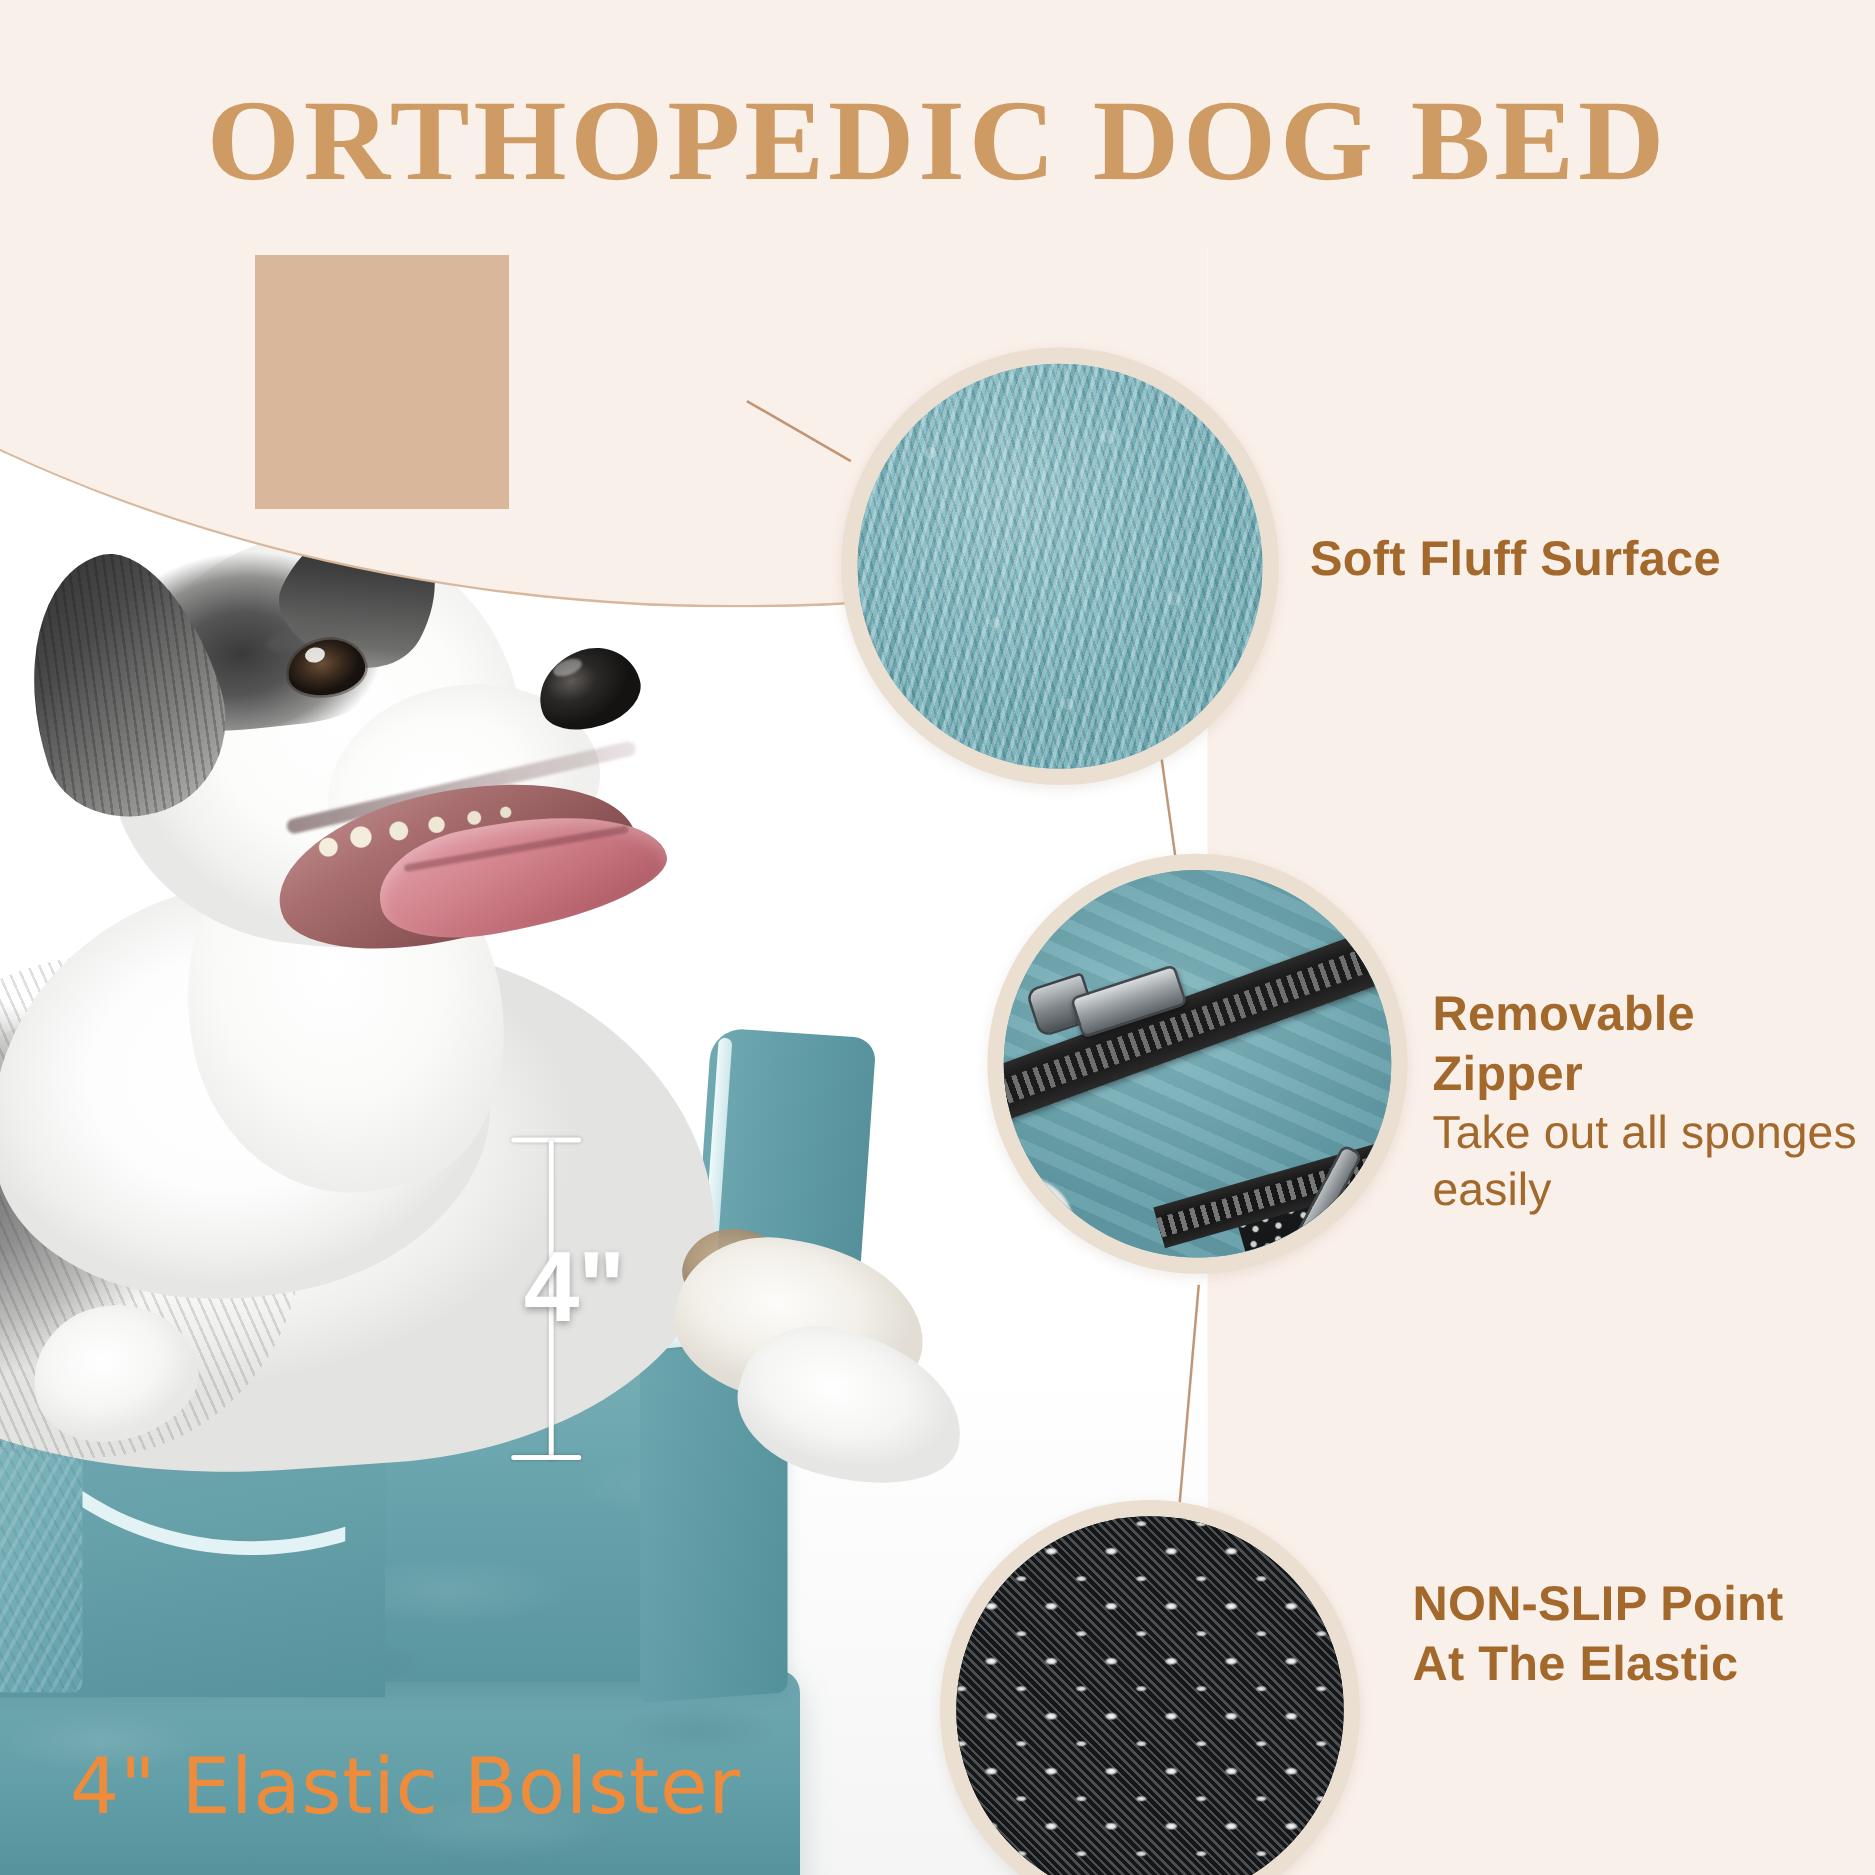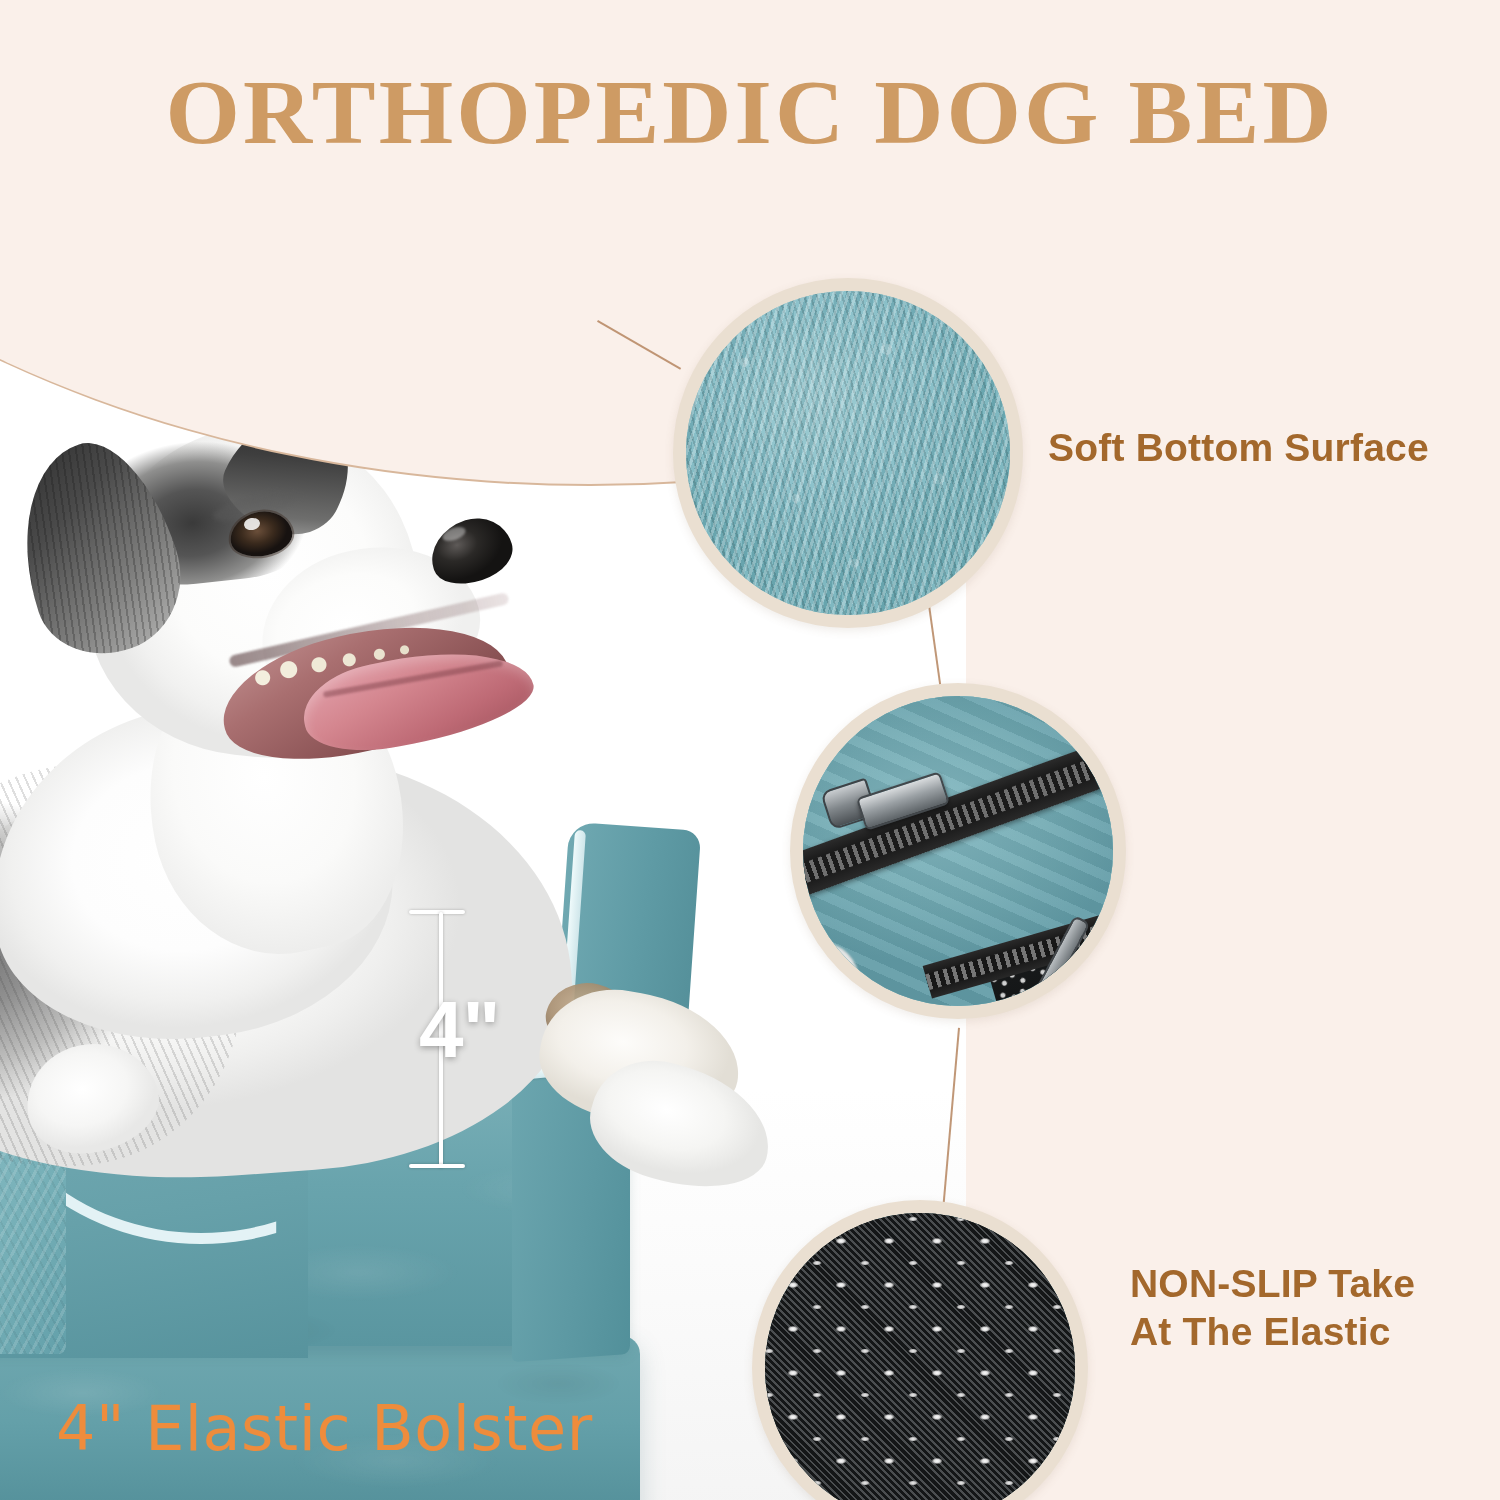--- a/index.html
+++ b/index.html
@@ -561,24 +561,28 @@
   </div>
 
   <div class="callout c3">
     <div class="tex-slip">
       <div class="dots"></div>
       <div class="dots2"></div>
     </div>
   </div>
 
   <div class="lbl" id="l1">
-    <div class="h">Soft Bottom Surface</div>
-  </div>
-
+    <div class="h">Soft Fluff Surface</div>
+  </div>
+
+  <div class="lbl" id="l2">
+    <div class="h">Removable Zipper</div>
+    <div class="s">Take out all sponges easily</div>
+  </div>
 
   <div class="lbl" id="l3">
-    <div class="h">NON-SLIP Take</div>
+    <div class="h">NON-SLIP Point</div>
     <div class="h">At The Elastic</div>
   </div>
 
   <div class="caption">4" Elastic Bolster</div>
 
 </div>
 
 </body></html>

